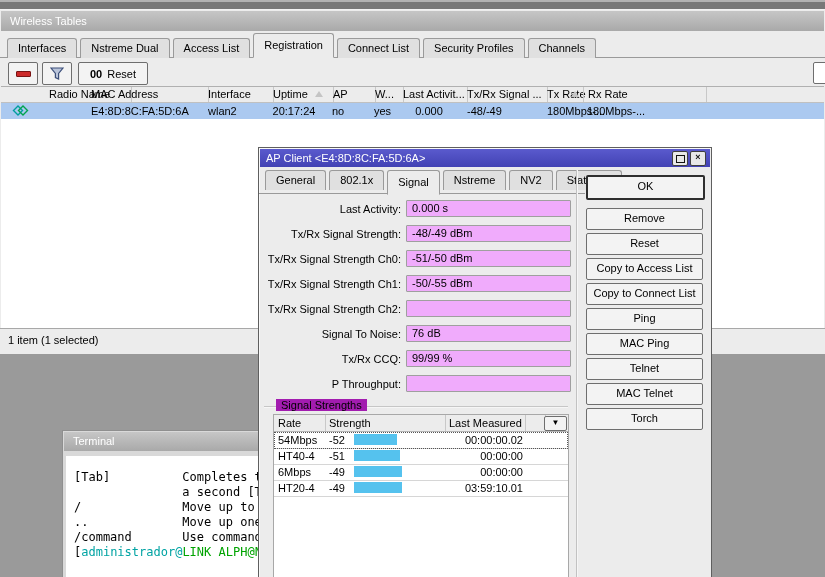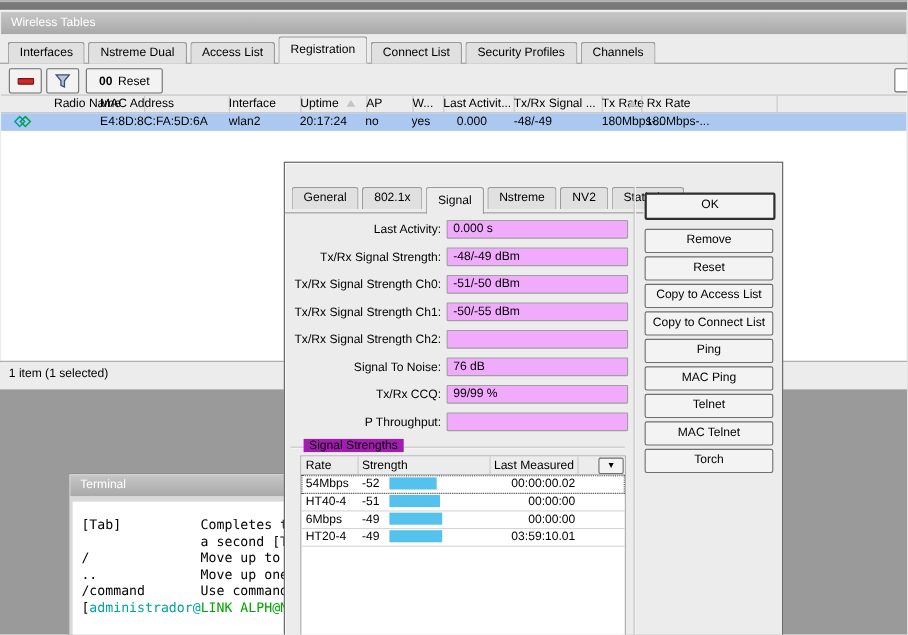--- a/index.html
+++ b/index.html
@@ -169,20 +169,25 @@
       <div>               a second [Ta</div>
       <div></div>
       <div>/              Move up to b</div>
       <div>..             Move up one </div>
       <div>/command       Use command </div>
       <div><span>[</span><span class="t-user">administrador@</span><span class="t-host">LINK ALPH@NET</span></div>
     </div>
   </div>
 
   <div id="dialog">
+    <div id="dialog-titlebar">
+      <span>AP Client &lt;E4:8D:8C:FA:5D:6A&gt;</span>
+      <span class="win-ctl" style="right:22px;"><span id="maxi-box"></span></span>
+      <span class="win-ctl" style="right:4px;"><span>×</span></span>
+    </div>
 
     <div id="dialog-tabs">
       <div class="tab">General</div>
       <div class="tab">802.1x</div>
       <div class="tab active">Signal</div>
       <div class="tab">Nstreme</div>
       <div class="tab">NV2</div>
       <div class="tab">Statistics</div>
     </div>
 

